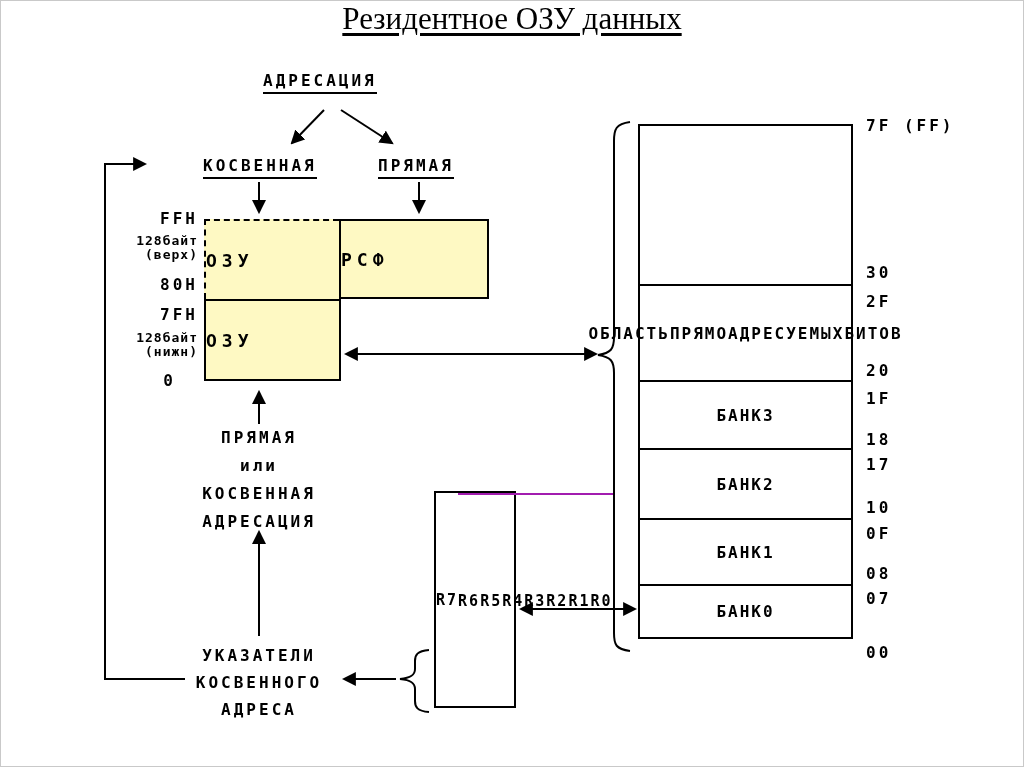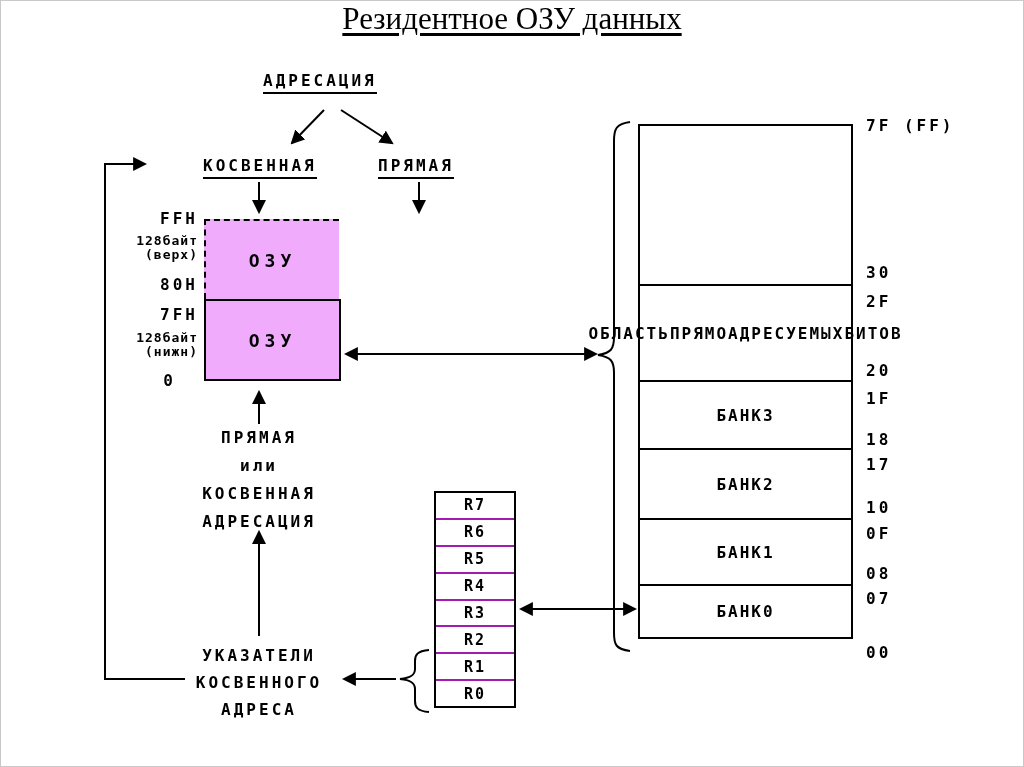--- a/index.html
+++ b/index.html
@@ -21,36 +21,36 @@
   }
   .title {
     position:absolute; left:0; top:8; width:100%;
     text-align:center;
     font:31px "Liberation Serif", serif;
     color:#000;
   }
   .title span { text-decoration:underline; text-underline-offset:4px;text-align:center; }
   .underline { border-bottom:2px solid #000; padding-bottom:2px; }
   .box {
-    position:absolute; box-sizing:border-box; background:#f0abfc;
-    display:flex; align-items:center; justify-content:center;
+    position:absolute; box-sizing:border-box; background:#fef9c3;
+    display:flex; align-items:center; 
   }
   .solid { border:2px solid #000; }
   .blk-label { font:bold 18px "DejaVu Sans Mono", monospace; letter-spacing:5px; }
   .right-align { text-align:right; }
   
   #memory-map { position:absolute; left:637px; top:123px; width:215px; height:515px;
     border:2px solid #000; box-sizing:border-box; display:flex; flex-direction:column; background:#fff; }
   .mm-section { box-sizing:border-box; display:flex; flex-direction:row;
     align-items:center; justify-content:center; text-align:center; }
   .mm-section + .mm-section { border-top:2px solid #000; }
   .mm-section .mono { letter-spacing:2px; line-height:23px; }
   
   #register-stack { position:absolute; left:433px; top:490px; width:82px; height:217px;
-    border:2px solid #000; box-sizing:border-box; display:flex; flex-direction:column; background:#fff; }
+    border:2px solid #000; box-sizing:border-box; display:flex; flex-direction:row; background:#fff; }
   .reg-cell { flex:1; display:flex; align-items:center; justify-content:center; box-sizing:border-box; }
   .reg-cell + .reg-cell { border-top:2px solid #a21caf; }
   .reg-cell .mono { font-size:15px; letter-spacing:2px; }
   .caption-block { position:absolute; text-align:center; }
   .caption-block span { display:block; }
   svg.overlay { position:absolute; left:0; top:0; pointer-events:none; }
 </style>
 </head>
 <body>
 
@@ -81,20 +81,23 @@
       <path d="M428,649 C416,650 414,654 414,660 L414,668 C414,674 410,677 399,678 C410,679 414,682 414,688 L414,700 C414,706 416,710 428,711"></path>
     </g>
   </svg>
 
   <div class="abs mono underline" style="left:262px; top:70px;">АДРЕСАЦИЯ</div>
   <div class="abs mono underline" style="left:202px; top:155px;">КОСВЕННАЯ</div>
   <div class="abs mono underline" style="left:377px; top:155px;">ПРЯМАЯ</div>
 
   <div class="box" style="left:203px; top:218px; width:135px; height:80px; border-top:2px dashed #000; border-left:2px dashed #000;">
     <span class="mono blk-label">ОЗУ</span>
+  </div>
+  <div class="box solid" style="left:338px; top:218px; width:150px; height:80px;">
+    <span class="mono blk-label">РСФ</span>
   </div>
   <div class="box solid" style="left:203px; top:298px; width:137px; height:82px;">
     <span class="mono blk-label">ОЗУ</span>
   </div>
 
   <div class="abs mono right-align" style="left:107px; top:208px; width:90px;">FFH</div>
   <div class="abs mono-sm right-align" style="left:107px; top:232px; width:90px;">128байт</div>
   <div class="abs mono-sm right-align" style="left:107px; top:246px; width:90px;">(верх)</div>
   <div class="abs mono right-align" style="left:107px; top:274px; width:90px;">80H</div>
   <div class="abs mono right-align" style="left:107px; top:304px; width:90px;">7FH</div>

